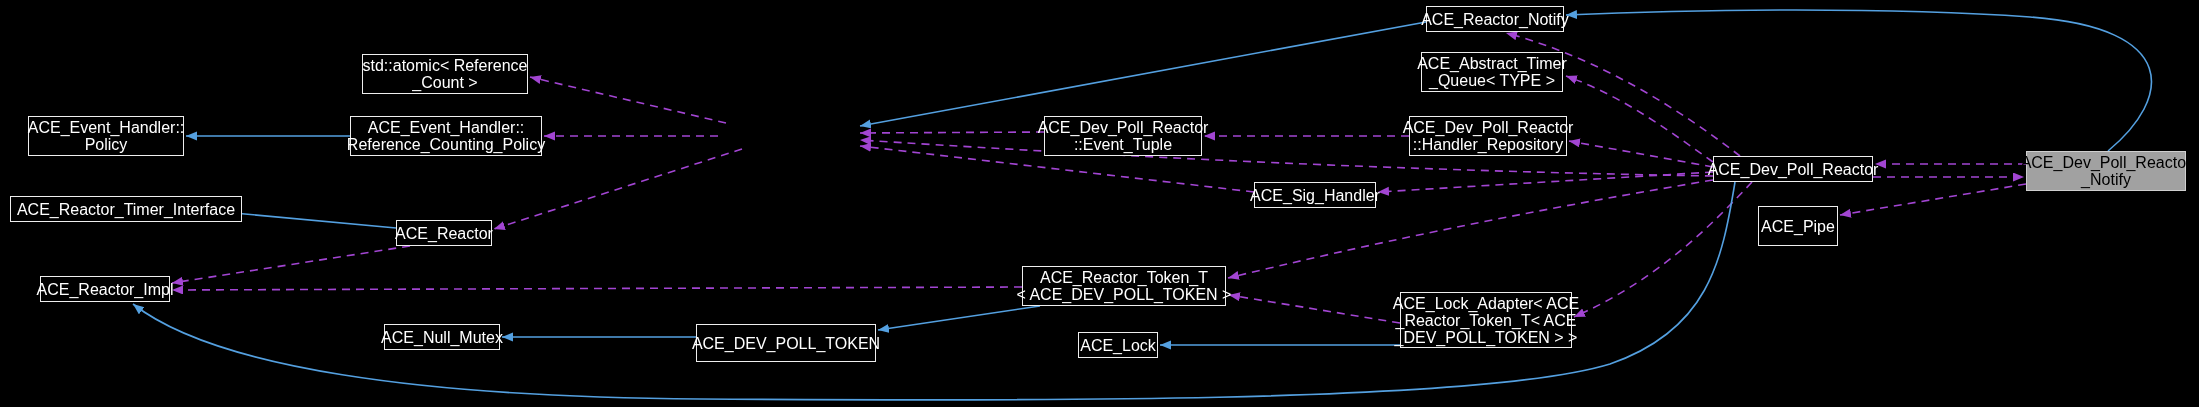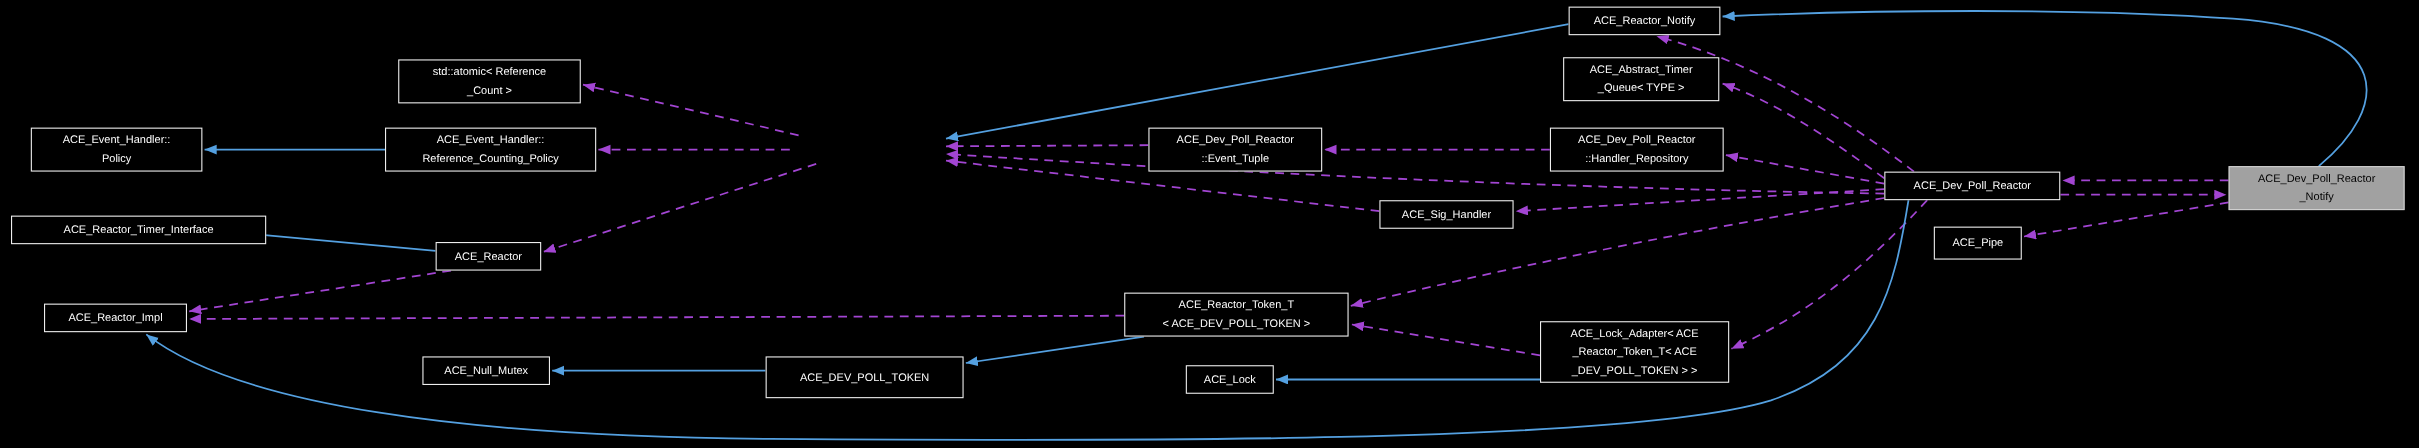--- a/index.html
+++ b/index.html
@@ -36,21 +36,21 @@
     position: absolute;
     box-sizing: border-box;
     background: #000000;
     border: 1.5px solid #eeeeee;
     color: #ffffff;
     display: flex;
     flex-direction: column;
     align-items: center;
     justify-content: center;
     text-align: center;
-    font-size: 10px;
+    font-size: 16px;
     line-height: 17px;
     white-space: nowrap;
     cursor: pointer;
   }
   .node.selected {
     background: #a1a1a1;
     border-color: #cfcfcf;
     color: #000000;
   }
   .nl { display: block; }
@@ -148,21 +148,21 @@
   </div>
 
   <div class="node" style="left:10px;top:196px;width:232px;height:26px">
     <span class="nl">ACE_Reactor_Timer_Interface</span>
   </div>
 
   <div class="node" style="left:396px;top:220px;width:96px;height:26px">
     <span class="nl">ACE_Reactor</span>
   </div>
 
-  <div class="node" style="left:1758px;top:206px;width:80px;height:30px">
+  <div class="node" style="left:1758px;top:206px;width:80px;height:40px">
     <span class="nl">ACE_Pipe</span>
   </div>
 
   <div class="node" style="left:40px;top:276px;width:130px;height:26px">
     <span class="nl">ACE_Reactor_Impl</span>
   </div>
 
   <div class="node" style="left:1022px;top:266px;width:204px;height:40px">
     <span class="nl">ACE_Reactor_Token_T</span>
     <span class="nl">&lt; ACE_DEV_POLL_TOKEN &gt;</span>

